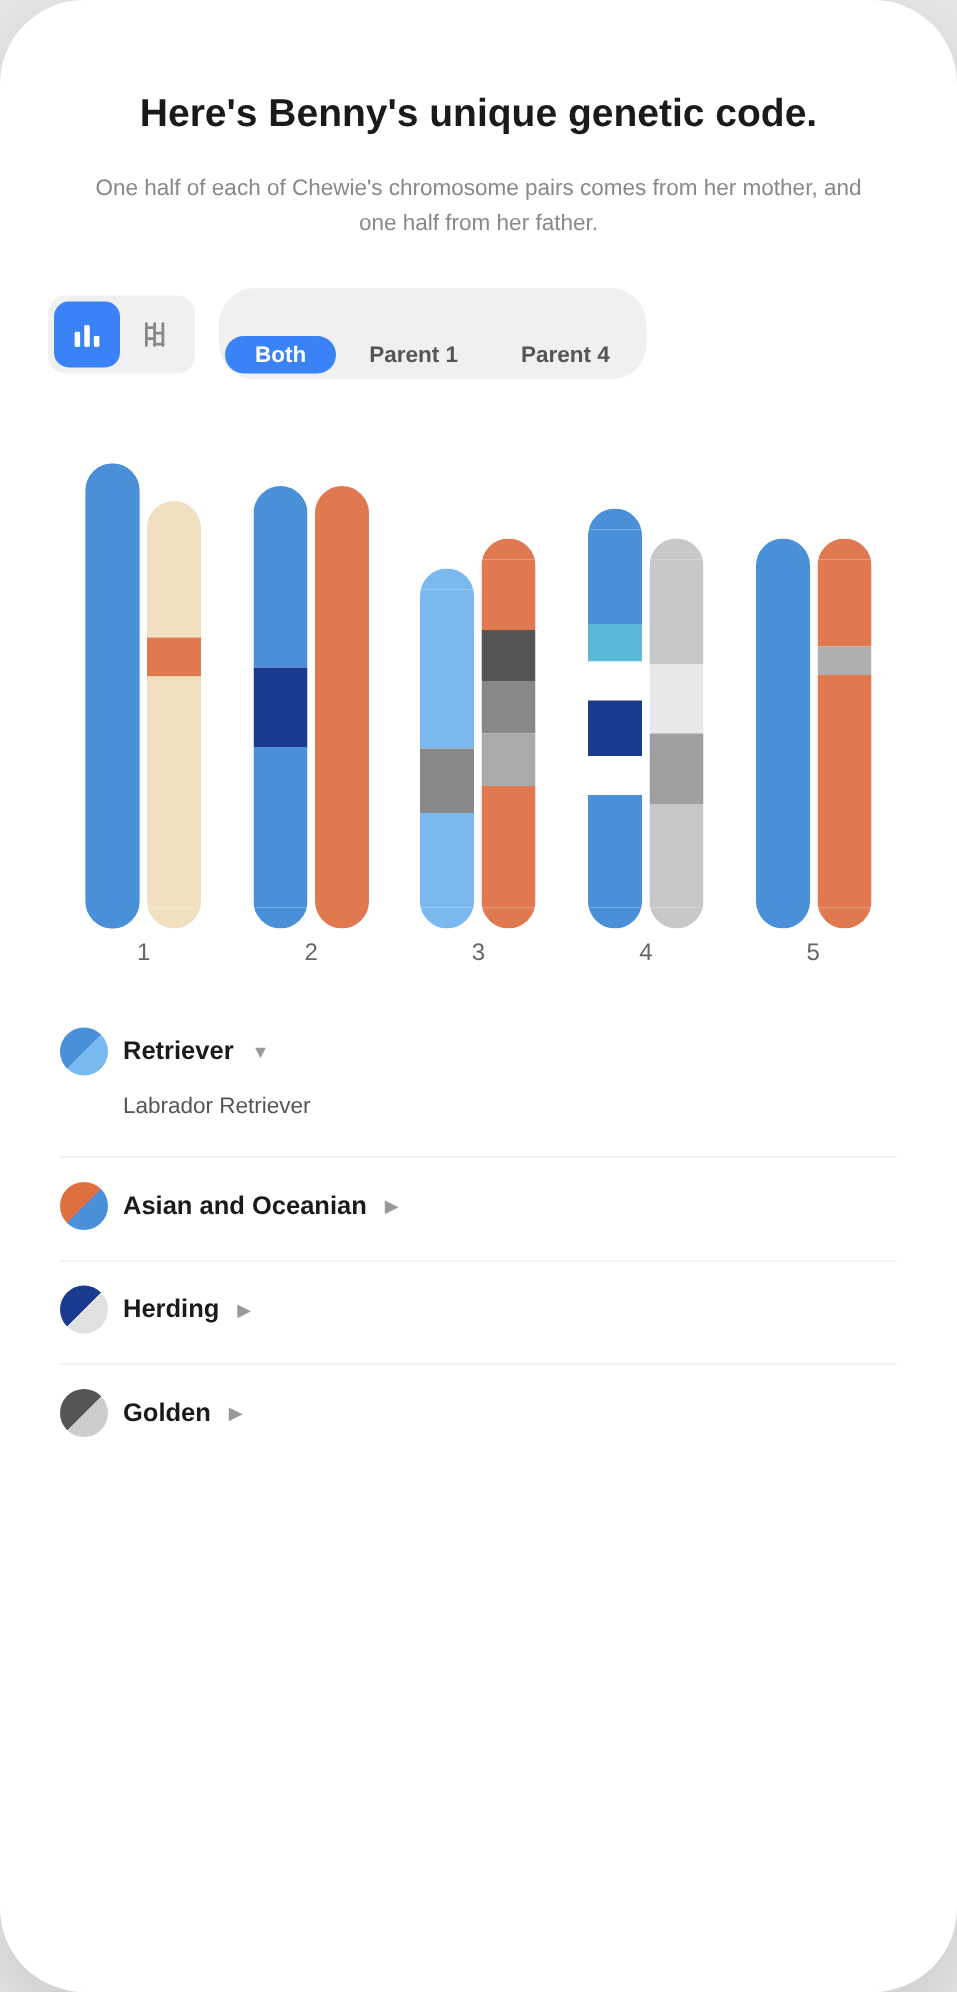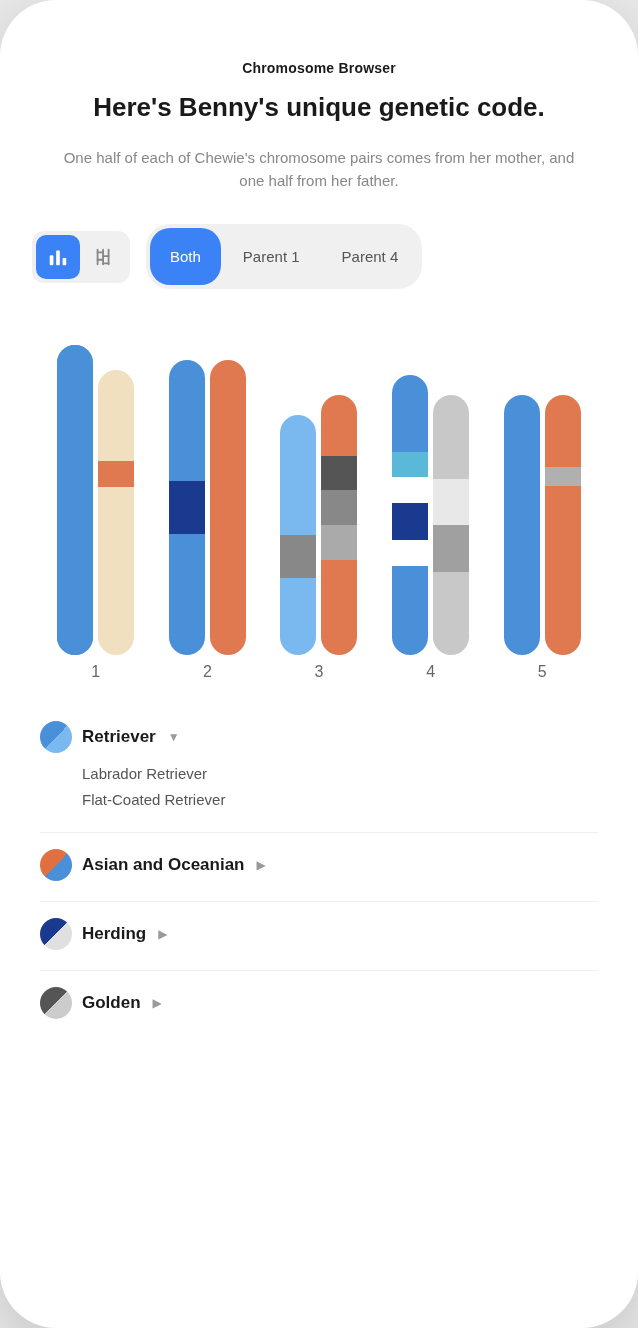--- a/index.html
+++ b/index.html
@@ -77,28 +77,29 @@
       height: 22px;
     }
     .view-toggle {
       display: flex;
       background: #f0f0f0;
       border-radius: 24px;
       padding: 4px;
       gap: 2px;
     }
     .view-btn {
-      padding: 20px 20px;
+      padding: 4px 20px;
       border-radius: 20px;
       border: none;
       font-size: 15px;
-      font-weight: 400;
+      font-weight: 700;
       cursor: pointer;
       background: transparent;
       color: #555;
+      margin-top: 28px;
     }
     .view-btn.active {
       background: #3b82f6;
       color: #fff;
     }
     .chromosomes-container {
       display: flex;
       justify-content: space-around;
       align-items: flex-end;
       margin-bottom: 40px;
@@ -165,21 +166,20 @@
       height: 1px;
       background: #f0f0f0;
       margin: 4px 0 16px 0;
     }
   </style>
 </head>
 <body>
 
 <div class="phone">
 
-  <div class="header-label">Chromosome Browser</div>
   <div class="main-title">Here's Benny's unique genetic code.</div>
   <div class="subtitle">One half of each of Chewie's chromosome pairs comes from her mother, and one half from her father.</div>
 
   <div class="controls-row">
     <div class="icon-toggle">
       <button class="icon-btn active">
         <svg viewBox="0 0 24 24" fill="white">
           <rect x="3" y="10" width="4" height="11" rx="1"></rect>
           <rect x="10" y="5" width="4" height="16" rx="1"></rect>
           <rect x="17" y="13" width="4" height="8" rx="1"></rect>
@@ -317,21 +317,20 @@
   <div class="legend-section">
 
     <div class="legend-group">
       <div class="legend-group-header">
         <div class="legend-icon-circle" style="background:linear-gradient(135deg, #4a90d9 50%, #7ab8f0 50%);"></div>
         <span class="legend-group-title">Retriever</span>
         <span class="chevron">▼</span>
       </div>
       <div class="legend-items">
         <div class="legend-item">Labrador Retriever</div>
-        <div class="legend-item">Flat-Coated Retriever</div>
       </div>
     </div>
 
     <div class="divider"></div>
 
     <div class="legend-group">
       <div class="legend-group-header">
         <div class="legend-icon-circle" style="background:linear-gradient(135deg, #e07040 50%, #4a90d9 50%);"></div>
         <span class="legend-group-title">Asian and Oceanian</span>
         <span class="chevron">▶</span>

